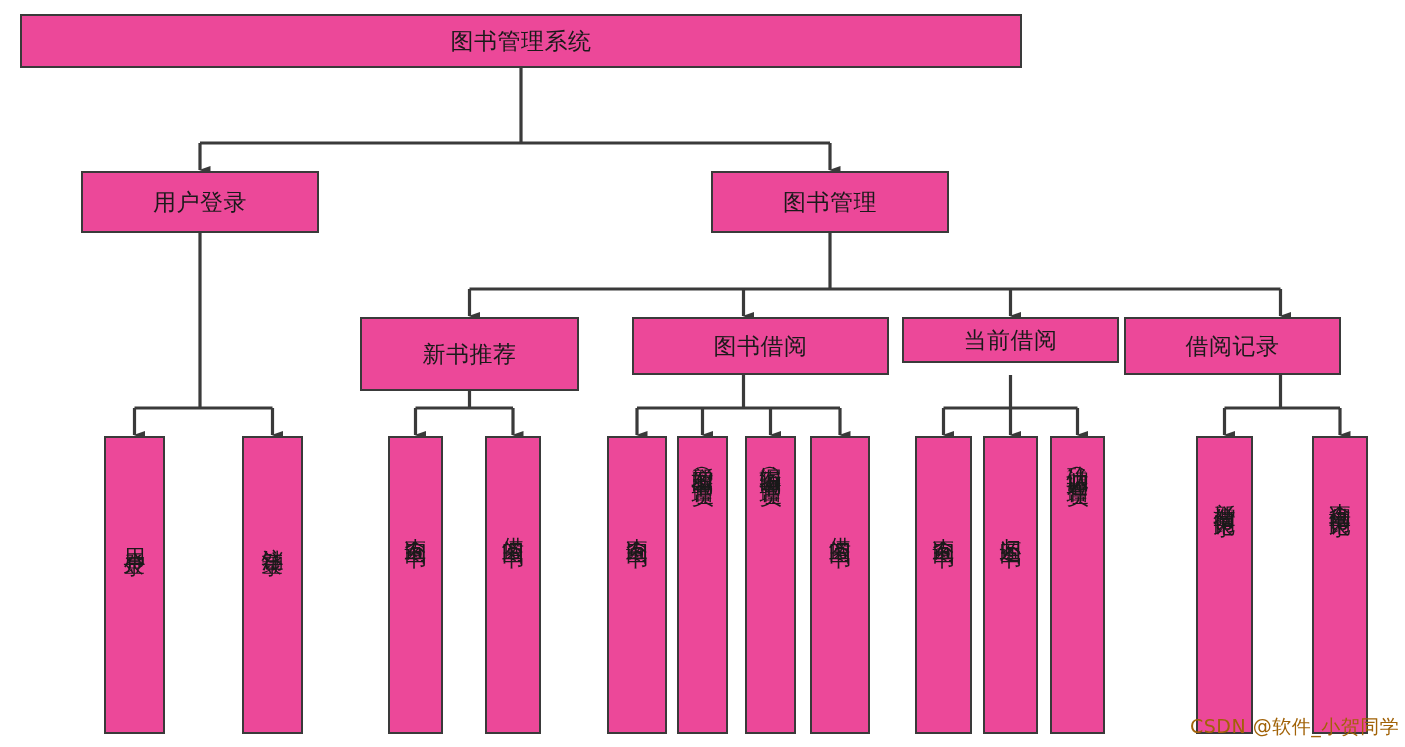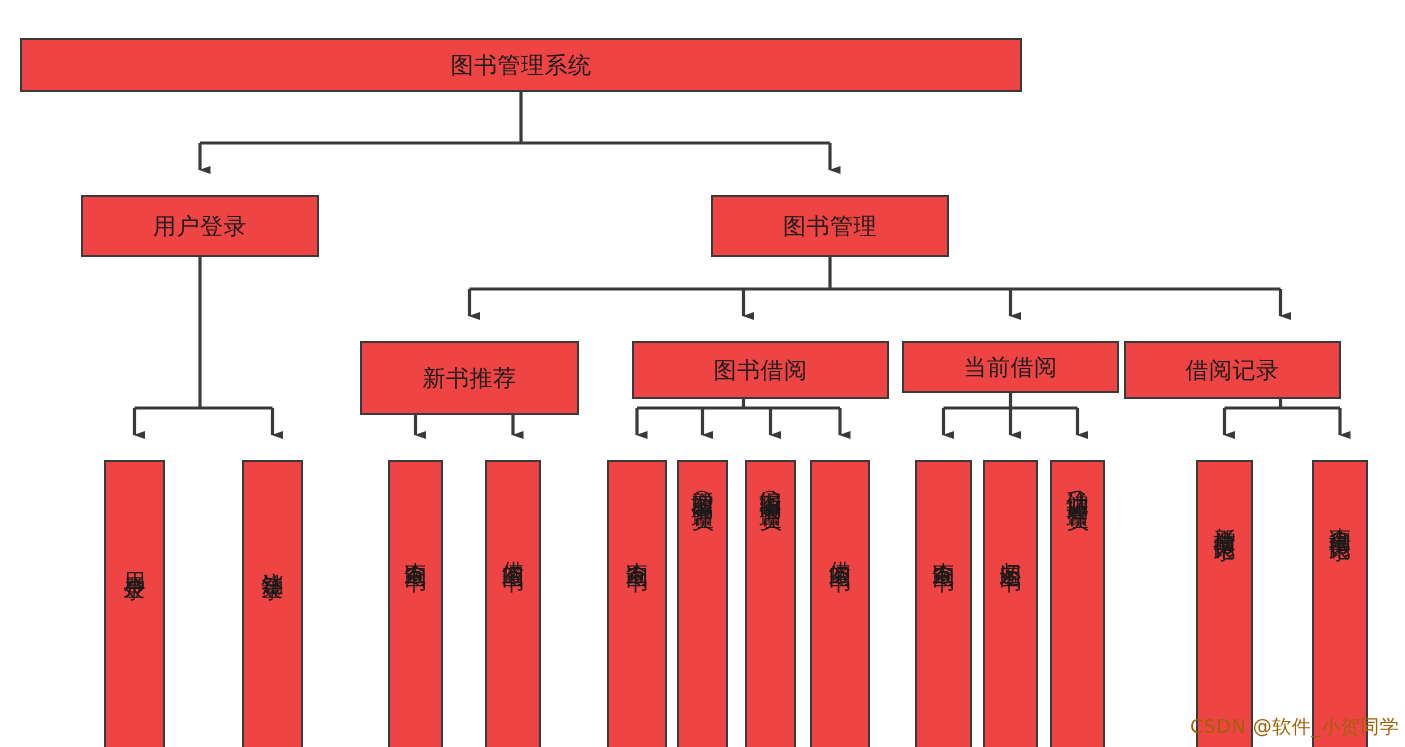--- a/index.html
+++ b/index.html
@@ -23,26 +23,25 @@
     position: absolute;
     top: 0;
     left: 0;
     width: 1405px;
     height: 747px;
   }
   .node-box {
     position: absolute;
     box-sizing: border-box;
     border: 2.5px solid #3a3a3a;
-    background: #ef4444;
+    background: #ec4899;
     display: flex;
     align-items: center;
     justify-content: center;
     overflow: hidden;
-    margin-top: 24px;
   }
   .node-label {
     font-family: "DejaVu Sans", "Liberation Sans", sans-serif;
     color: #1a1a1a;
     letter-spacing: 0.5px;
     white-space: nowrap;
     line-height: 1.05;
   }
   .node-box.horizontal .node-label {
     font-size: 23px;
@@ -129,21 +128,21 @@
       </div>
       <div class="node-box horizontal" id="node-book-management" style="left: 711px; top: 171px; width: 238px; height: 62px;">
         <span class="node-label">图书管理</span>
       </div>
       <div class="node-box horizontal" id="node-new-book-recommend" style="left: 360px; top: 317px; width: 219px; height: 74px;">
         <span class="node-label">新书推荐</span>
       </div>
       <div class="node-box horizontal" id="node-book-borrow" style="left: 632px; top: 317px; width: 257px; height: 58px;">
         <span class="node-label">图书借阅</span>
       </div>
-      <div class="node-box horizontal" id="node-current-borrow" style="left: 902px; top: 317px; width: 217px; height: 52px;">
+      <div class="node-box horizontal" id="node-current-borrow" style="left: 902px; top: 317px; width: 217px; height: 46px;">
         <span class="node-label">当前借阅</span>
       </div>
       <div class="node-box horizontal" id="node-borrow-record" style="left: 1124px; top: 317px; width: 217px; height: 58px;">
         <span class="node-label">借阅记录</span>
       </div>
       <div class="node-box vertical" id="node-leaf-user-login" style="left: 104px; top: 436px; width: 61px; height: 298px;">
         <span class="node-label" style="margin-top: 90px;">用户登录</span>
       </div>
       <div class="node-box vertical" id="node-leaf-user-logout" style="left: 242px; top: 436px; width: 61px; height: 298px;">
         <span class="node-label" style="margin-top: 90px;">注销登录</span>

